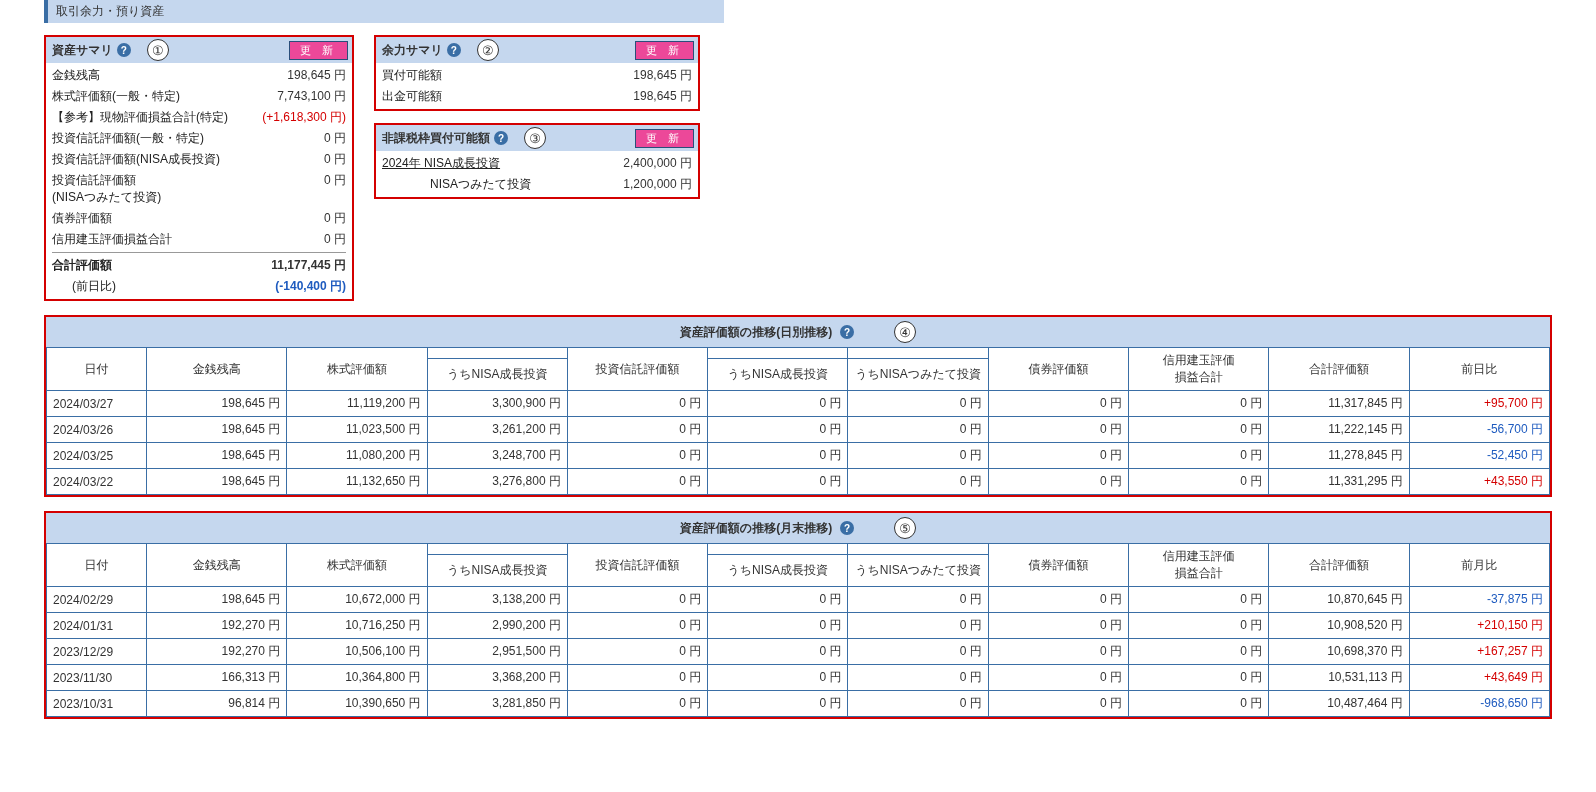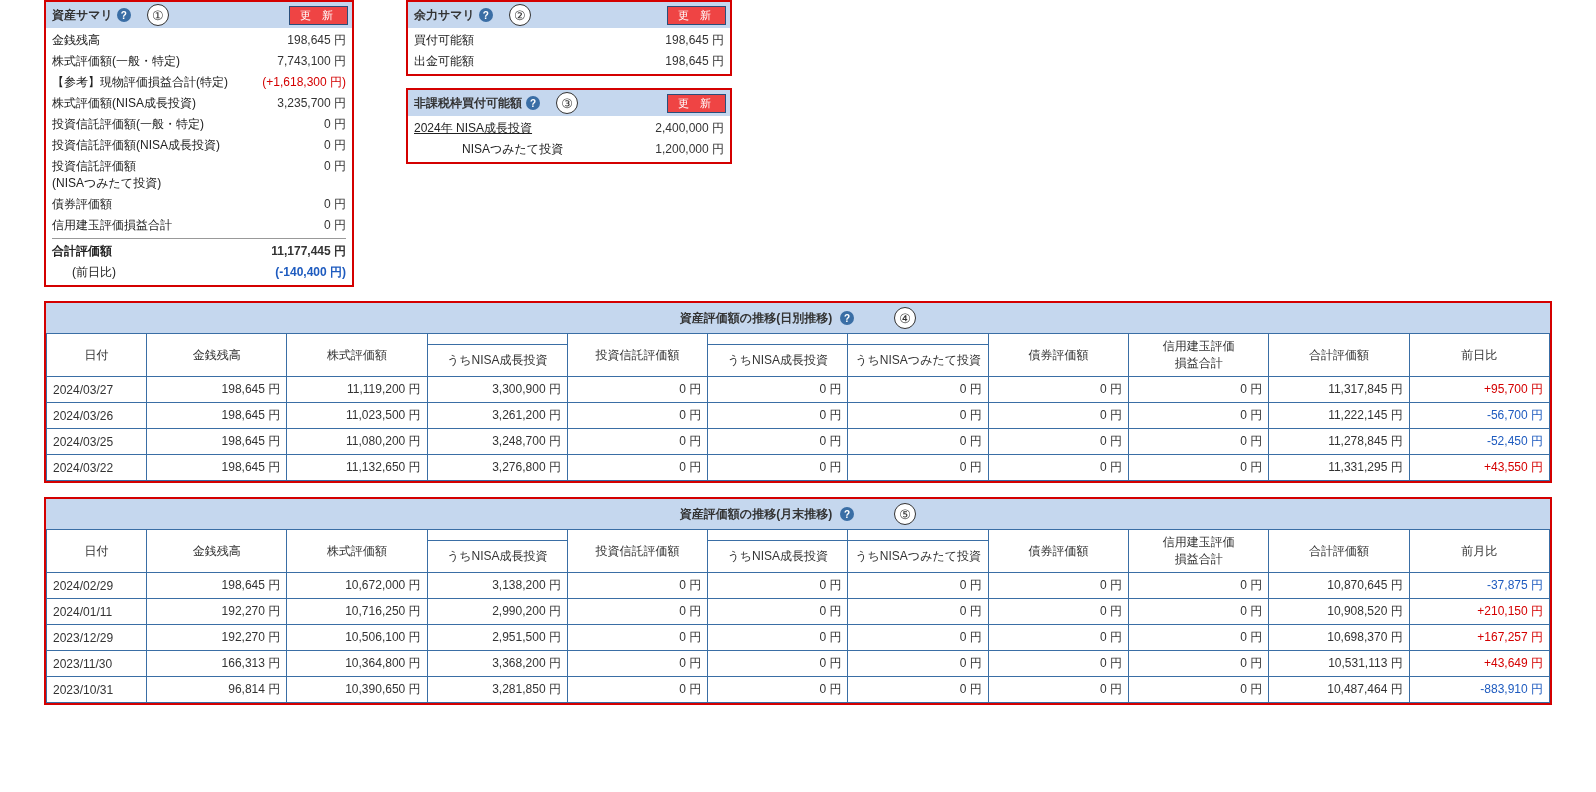--- a/index.html
+++ b/index.html
@@ -1,25 +1,25 @@
 <!DOCTYPE html>
 <html><head>
 <meta charset="utf-8">
 <style>
 * { box-sizing: border-box; margin: 0; padding: 0; }
 body { font-family: "MS PGothic", "Meiryo", sans-serif; font-size: 12px; background: #fff; color: #333; }
 .page { padding: 0; }
 .page-title-bar { background: #c5d7ee; border-left: 4px solid #3a6ea5; padding: 3px 8px; margin: 0 0 12px 44px; width: 680px; font-size: 12px; }
-.top-row { display: flex; gap: 52px; padding-left: 44px; }
+.top-row { display: flex; gap: 20px; padding-left: 44px; }
 .panel { border: 2px solid #d40000; background: #fff; }
 .panel-header { background: #c5d7ee; display: flex; align-items: center; justify-content: space-between; padding: 2px 4px 2px 6px; font-weight: bold; color: #333; }
 .panel-header-left { display: flex; align-items: center; gap: 4px; }
 .help-icon { display: inline-flex; width: 14px; height: 14px; border-radius: 50%; background: #3a6ea5; color: #fff; font-size: 10px; font-weight: bold; align-items: center; justify-content: center; cursor: pointer; }
 .num-badge { display: inline-flex; width: 22px; height: 22px; border: 1px solid #333; border-radius: 50%; align-items: center; justify-content: center; font-size: 13px; font-weight: normal; background: #fff; margin-left: 12px; }
-.update-btn { background: #ef4444; color: #fff; border: 1px solid #2a4e7a; padding: 1px 10px; font-size: 11px; cursor: pointer; font-family: inherit; letter-spacing: 4px; text-align: right; }
+.update-btn { background: #ec4899; color: #fff; border: 1px solid #2a4e7a; padding: 1px 10px; font-size: 11px; cursor: pointer; font-family: inherit; letter-spacing: 4px; text-align: right; }
 .panel-body { padding: 2px 6px; }
 .kv-row { display: flex; justify-content: space-between; padding: 2px 0; font-size: 12px; }
 .kv-row.total { border-top: 1px solid #999; margin-top: 2px; padding-top: 4px; font-weight: bold; }
 .kv-label { color: #222; }
 .kv-val { text-align: right; }
 .red { color: #d40000; }
 .blue { color: #1e5bbf; }
 .right-col { display: flex; flex-direction: column; gap: 12px; }
 .p1 { width: 310px; }
 .p2, .p3 { width: 326px; }
@@ -31,20 +31,21 @@
 table.grid th { background: #fff; text-align: center; }
 table.grid td { text-align: right; }
 table.grid td:first-child { text-align: left; }
 col.c-date { width: 100px; }
 col.c-num { width: auto; }
 </style>
 </head>
 <body>
 
 <div class="page">
+  <div class="page-title-bar">取引余力・預り資産</div>
 
   <div class="top-row">
 
     <div class="panel p1">
       <div class="panel-header">
         <span class="panel-header-left">
           <span>資産サマリ</span>
           <span class="help-icon">?</span>
           <span class="num-badge">①</span>
         </span>
@@ -55,24 +56,20 @@
             <span class="kv-label" style="white-space: pre-line;">金銭残高</span>
             <span class="kv-val">198,645 円</span>
           </div>
           <div class="kv-row">
             <span class="kv-label" style="white-space: pre-line;">株式評価額(一般・特定)</span>
             <span class="kv-val">7,743,100 円</span>
           </div>
           <div class="kv-row">
             <span class="kv-label" style="white-space: pre-line; text-align: center;">【参考】現物評価損益合計(特定)</span>
             <span class="kv-val red">(+1,618,300 円)</span>
-          </div>
-          <div class="kv-row">
-            <span class="kv-label" style="white-space: pre-line;">株式評価額(NISA成長投資)</span>
-            <span class="kv-val">3,235,700 円</span>
           </div>
           <div class="kv-row">
             <span class="kv-label" style="white-space: pre-line;">投資信託評価額(一般・特定)</span>
             <span class="kv-val">0 円</span>
           </div>
           <div class="kv-row">
             <span class="kv-label" style="white-space: pre-line;">投資信託評価額(NISA成長投資)</span>
             <span class="kv-val">0 円</span>
           </div>
           <div class="kv-row">
@@ -292,21 +289,21 @@
             <td>3,138,200 円</td>
             <td>0 円</td>
             <td>0 円</td>
             <td>0 円</td>
             <td>0 円</td>
             <td>0 円</td>
             <td>10,870,645 円</td>
             <td class="blue">-37,875 円</td>
           </tr>
           <tr>
-            <td>2024/01/11</td>
+            <td>2024/01/31</td>
             <td>192,270 円</td>
             <td>10,716,250 円</td>
             <td>2,990,200 円</td>
             <td>0 円</td>
             <td>0 円</td>
             <td>0 円</td>
             <td>0 円</td>
             <td>0 円</td>
             <td>10,908,520 円</td>
             <td class="red">+210,150 円</td>
@@ -341,18 +338,18 @@
             <td>2023/10/31</td>
             <td>96,814 円</td>
             <td>10,390,650 円</td>
             <td>3,281,850 円</td>
             <td>0 円</td>
             <td>0 円</td>
             <td>0 円</td>
             <td>0 円</td>
             <td>0 円</td>
             <td>10,487,464 円</td>
-            <td class="blue">-883,910 円</td>
+            <td class="blue">-968,650 円</td>
           </tr>
         </tbody>
       </table>
   </div>
 </div>
 
 </body></html>

